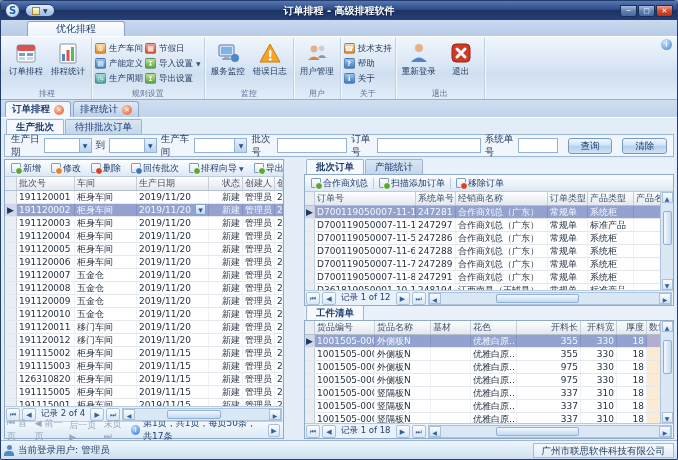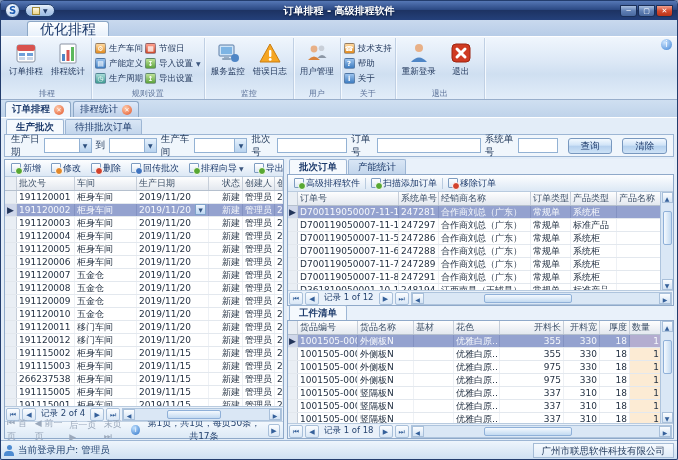--- a/index.html
+++ b/index.html
@@ -21,22 +21,22 @@
   .qat .arr { font-size:6px; color:#1d3765; }
   .title-text { position:absolute; left:0; right:0; text-align:center; color:#ffffff; font-size:10px; font-weight:bold;
     text-shadow:0 1px 2px #0a1a3a; pointer-events:none; }
   .win-btns { margin-left:auto; display:flex; gap:1px; z-index:2; }
   .win-btn { width:17px; height:12px; border-radius:0 0 3px 3px; border:1px solid #1a2f58; color:#fff; font-size:7px;
     line-height:10px; text-align:center; background:linear-gradient(#a8bedf,#5f7fb4 50%,#48689e); }
   .win-btn.close { background:linear-gradient(#f0a08e,#d44a2e 50%,#b93318); }
 
   
   .ribbon-tabs { height:16px; flex:0 0 16px; background:linear-gradient(#c9d9ee,#b7cce7); display:flex; align-items:flex-end; padding-left:26px; }
-  .ribbon-tab { height:15px; padding:0 12px; background:linear-gradient(#fdfeff,#e8f1fb); border:1px solid #8ca7c6; border-bottom:none;
-    border-radius:3px 3px 0 0; font-size:14px; color:#1c3a6b; line-height:14px; }
+  .ribbon-tab { height:15px; padding:0 28px; background:linear-gradient(#fdfeff,#e8f1fb); border:1px solid #8ca7c6; border-bottom:none;
+    border-radius:3px 3px 0 0; font-size:10px; color:#1c3a6b; line-height:14px; }
   .ribbon { height:64px; flex:0 0 64px; background:linear-gradient(#f0f6fd,#dce8f6 40%,#cfdff1 60%,#e2edf9); border-top:1px solid #fff;
     border-bottom:1px solid #98aecb; display:flex; align-items:stretch; padding:1px 2px 0 2px; position:relative; }
   .rgroup { display:flex; flex-direction:column; border-right:1px solid #c0d0e4; box-shadow:1px 0 0 #f4f9fe; padding:1px 3px 0 3px; }
   .rgroup-body { flex:1; display:flex; align-items:flex-start; gap:2px; }
   .rgroup-label { height:11px; text-align:center; font-size:8px; color:#5e749a; line-height:11px; }
   .bigbtn { width:40px; display:flex; flex-direction:column; align-items:center; gap:1px; padding-top:2px; border-radius:3px; }
   .bigbtn .blabel { font-size:8.5px; color:#243a5e; white-space:nowrap; }
   .bigicon { width:24px; height:24px; display:block; }
   .smallcol { display:flex; flex-direction:column; justify-content:flex-start; gap:2px; padding-top:3px; }
   .smallbtn { display:flex; align-items:center; gap:3px; font-size:8.5px; color:#243a5e; white-space:nowrap; height:13px; }
@@ -65,21 +65,21 @@
   .stab.active { background:#f5f9fd; font-weight:bold; }
   .filter-row { height:23px; flex:0 0 23px; background:#f0f6fc; border:1px solid #9db6d4; display:flex; align-items:center; gap:4px; padding:0 6px; font-size:9.5px; color:#223a5c; }
   .combo { width:62px; height:15px; background:#fff; border:1px solid #93b2d4; display:flex; }
   .combo .cbtn { margin-left:auto; width:12px; background:linear-gradient(#e6f1fc,#b8d3ef); border-left:1px solid #93b2d4; font-size:6px;
     color:#2c4f7e; text-align:center; line-height:14px; }
   .tinput { height:15px; background:#fff; border:1px solid #93b2d4; }
   .w70 { width:70px; } .w104 { width:104px; } .w40 { width:40px; }
   .glassbtn { width:58px; height:16px; border:1px solid #7898bf; border-radius:3px; font-size:9.5px; color:#1c3a6b; text-align:center; line-height:14px;
     background:linear-gradient(#f3f9ff,#cfe3f7 45%,#b4d0ee 50%,#cde2f6); margin-left:6px; }
 
-  .main-split { flex:1; display:flex; gap:3px; min-height:0; padding:2px 0 1px 0; }
+  .main-split { flex:1; display:flex; gap:20px; min-height:0; padding:2px 0 1px 0; }
   .panel { background:#fff; border:1px solid #8fa9c9; display:flex; flex-direction:column; min-height:0; }
   .left-panel { width:280px; flex:0 0 280px; }
   .right-panel { flex:1; background:#e9f1fa; border:none; display:flex; flex-direction:column; min-width:0; }
 
   
   .ptoolbar { height:17px; flex:0 0 17px; background:linear-gradient(#fdfeff,#dce8f5); border-bottom:1px solid #b9cbdf;
     display:flex; align-items:center; gap:2px; padding:0 3px; font-size:9px; color:#1c3a6b; white-space:nowrap; overflow:hidden; }
   .tbtn { display:flex; align-items:center; gap:2px; padding:0 3px; }
   .tsep { width:1px; height:11px; background:#b9cbdf; }
   .sheet-ic { width:10px; height:10px; position:relative; background:linear-gradient(#ffffff,#dde8f4); border:1px solid #7d9cc0; border-radius:1px; }
@@ -105,21 +105,21 @@
   
   .navrow { height:15px; flex:0 0 15px; display:flex; align-items:center; background:#e9f1fa; border-top:1px solid #b9cbdf; font-size:8.5px; color:#25436f; }
   .navbtn { width:14px; height:13px; text-align:center; font-size:7px; line-height:12px; color:#35609a;
     background:linear-gradient(#fbfdff,#d9e7f6); border:1px solid #a9c0da; border-radius:2px; margin:0 1px; }
   .rectext { padding:0 4px; white-space:nowrap; }
   .hscroll { flex:1; height:13px; margin:0 1px; background:#dae7f5; border:1px solid #aec4dd; position:relative; display:flex; align-items:center; }
   .hthumb { position:absolute; left:28%; width:34%; height:9px; top:1px; background:linear-gradient(#f4f9fe,#c3daf1); border:1px solid #8fb0d8; border-radius:2px; }
   .sarr { width:12px; height:11px; font-size:6px; line-height:11px; text-align:center; color:#35609a; background:linear-gradient(#fbfdff,#d3e3f4); border:1px solid #a9c0da; }
 
   .pagerow { height:17px; flex:0 0 17px; display:flex; align-items:center; background:linear-gradient(#f3f8fd,#dcE9f6); border-top:1px solid #c2d2e4; font-size:9px; color:#9aa8bb; padding:0 2px; gap:3px; }
-  .pagerow .on { color:#25436f;text-align:center; }
+  .pagerow .on { color:#25436f; }
   .info-ball { width:10px; height:10px; border-radius:50%; background:radial-gradient(circle at 35% 30%,#bfe0ff,#2f74c8); color:#fff; font-size:7px; line-height:10px; text-align:center; }
 
   
   .rtabs { height:15px; flex:0 0 15px; display:flex; gap:1px; align-items:flex-end; padding-left:2px; }
   .rblock { background:#fff; border:1px solid #8fa9c9; display:flex; flex-direction:column; min-height:0; }
   .orders-block { flex:1.12; } .work-block { flex:1; }
   .gridwrap { flex:1; display:flex; min-height:0; }
   .vscroll { width:13px; flex:0 0 13px; background:#dae7f5; border-left:1px solid #aec4dd; display:flex; flex-direction:column; align-items:center; }
   .vthumb { width:9px; height:34px; margin-top:8px; background:linear-gradient(90deg,#f4f9fe,#c3daf1); border:1px solid #8fb0d8; border-radius:2px; }
   .vsarr { width:11px; height:11px; font-size:6px; line-height:11px; text-align:center; color:#35609a; background:linear-gradient(#fbfdff,#d3e3f4); border:1px solid #a9c0da; }
@@ -520,21 +520,21 @@
                 <div class="cell lc0 ind"></div>
                 <div class="cell lc1">191115003</div>
                 <div class="cell lc2">柜身车间</div>
                 <div class="cell lc3">2019/11/15</div>
                 <div class="cell lc4">新建</div>
                 <div class="cell lc5">管理员</div>
                 <div class="cell lc6">20:</div>
               </div>
               <div class="trow">
                 <div class="cell lc0 ind"></div>
-                <div class="cell lc1">266237538</div>
+                <div class="cell lc1">126310820</div>
                 <div class="cell lc2">柜身车间</div>
                 <div class="cell lc3">2019/11/15</div>
                 <div class="cell lc4">新建</div>
                 <div class="cell lc5">管理员</div>
                 <div class="cell lc6">20:</div>
               </div>
               <div class="trow">
                 <div class="cell lc0 ind"></div>
                 <div class="cell lc1">191115005</div>
                 <div class="cell lc2">柜身车间</div>
@@ -580,21 +580,21 @@
       <div class="panel right-panel">
         <div class="rtabs">
           <div class="stab active">批次订单</div>
           <div class="stab">产能统计</div>
         </div>
 
         <div class="rblock orders-block">
           <div class="ptoolbar">
             <span class="tbtn">
                 <span class="sheet-ic badge-green"></span>
-                <span>高级排程软件</span>
+                <span>合作商刘总</span>
               </span>
             <span class="tsep"></span>
             <span class="tbtn">
                 <span class="sheet-ic badge-green"></span>
                 <span>扫描添加订单</span>
               </span>
             <span class="tsep"></span>
             <span class="tbtn">
                 <span class="sheet-ic badge-red"></span>
                 <span>移除订单</span>

